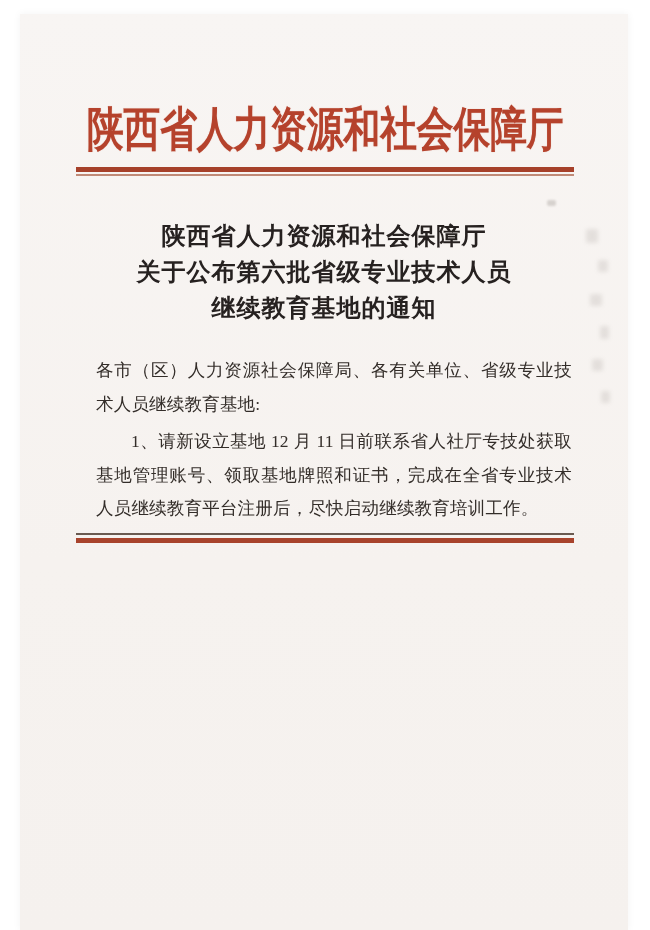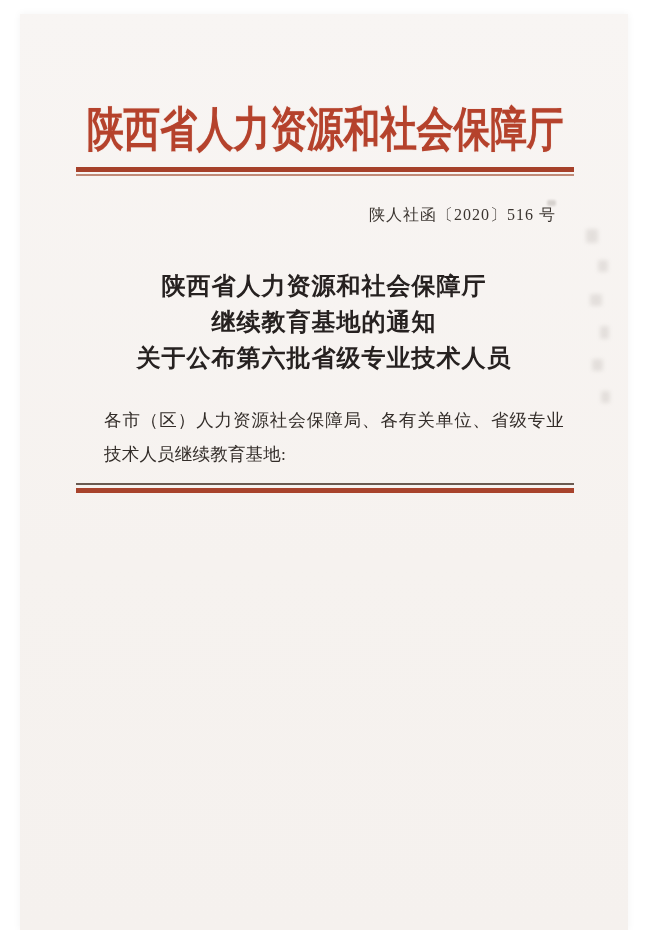--- a/index.html
+++ b/index.html
@@ -28,21 +28,21 @@
   }
   .title{
     margin-top:42px;text-align:center;font-size:24px;line-height:36px;
     font-weight:700;color:#262120;letter-spacing:1px;
   }
   .bodytext{
     margin:28px 52px 0 72px;
     font-size:17.5px;line-height:33.5px;letter-spacing:0.2px;
     text-align:justify;color:#332d29;
   }
-  .bodytext p{margin:12px;}
+  .bodytext p{margin:4px;}
   .bodytext p.indent{text-indent:2em;}
   .bodytext p.gap{margin-top:3px;}
   .rule-bottom{margin:7px 0 0 56px;width:498px;}
   .rule-bottom .thin{height:2px;background:#6a5a50;}
   .rule-bottom .thick{height:5px;background:#a8432c;margin-top:3px;}
   .bleed i{
     position:absolute;display:block;background:#8d857f;opacity:0.18;
     filter:blur(2px);border-radius:2px;
   }
   .bleed i.b1{left:566px;top:215px;width:12px;height:14px;}
@@ -58,30 +58,30 @@
 
 <div class="paper">
 
   <div class="letterhead">陕西省人力资源和社会保障厅</div>
 
   <div class="rule-top">
     <div class="thick"></div>
     <div class="thin"></div>
   </div>
 
-  <div class="doc-number">陕人社函〔2020〕516 号</div>
 
   <div class="title">
     <div>陕西省人力资源和社会保障厅</div>
+    <div>关于公布第六批省级专业技术人员</div>
     <div>继续教育基地的通知</div>
-    <div>关于公布第六批省级专业技术人员</div>
   </div>
 
   <div class="bodytext">
     <p>各市（区）人力资源社会保障局、各有关单位、省级专业技术人员继续教育基地:</p>
+    <p class="indent">1、请新设立基地 12 月 11 日前联系省人社厅专技处获取基地管理账号、领取基地牌照和证书，完成在全省专业技术人员继续教育平台注册后，尽快启动继续教育培训工作。</p>
   </div>
 
   <div class="rule-bottom">
     <div class="thin"></div>
     <div class="thick"></div>
   </div>
 
   <div class="bleed">
     <i class="b1"></i>
       <i class="b2"></i>

